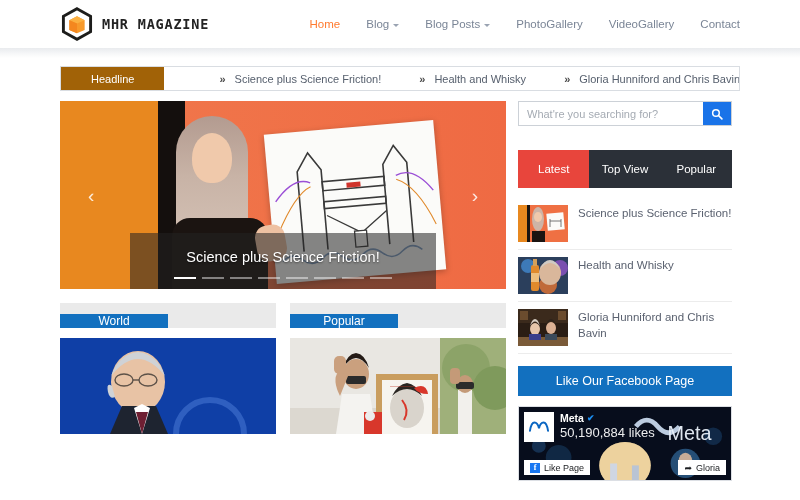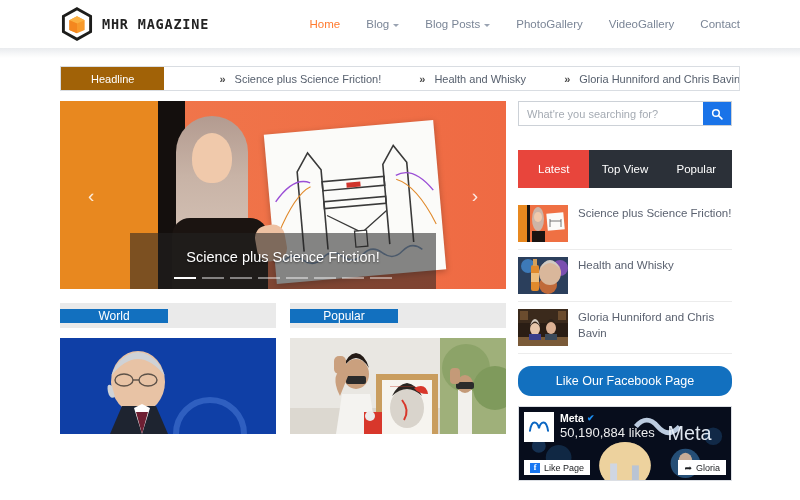--- a/index.html
+++ b/index.html
@@ -201,21 +201,21 @@
   .sections {
     display: flex;
     gap: 14px;
     margin-top: 14px;
   }
   .section-col { width: 216px; }
   .sec-tabbar {
     display: flex;
     background: #eaeaea;
     height: 25px;
-    align-items: center;
+    align-items: flex-end;
   }
   .sec-tab {
     background: #1270bf;
     color: #fff;
     font-size: 12px;
     display: flex;
     align-items: center;
     justify-content: center;
     width: 108px;
     cursor: pointer;
@@ -300,21 +300,20 @@
   .fb-btn {
     margin-top: 12px;
     height: 30px;
     background: #1270bf;
     color: #fff;
     font-size: 12.5px;
     display: flex;
     align-items: center;
     justify-content: center;
     cursor: pointer;
-    border-radius: 13px;
   }
   .fb-widget {
     margin-top: 10px;
     border: 1px solid #dcdfe4;
     height: 75px;
     position: relative;
     overflow: hidden;
     background: #0b1424;
   }
   .fb-cover { position: absolute; inset: 0; }

